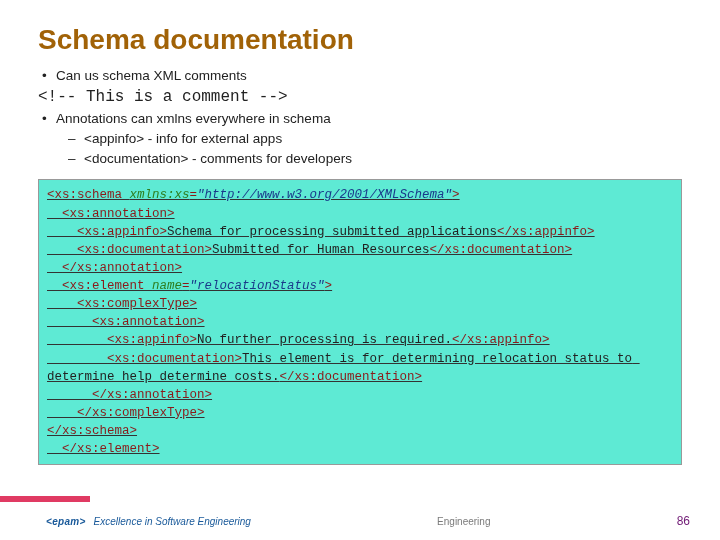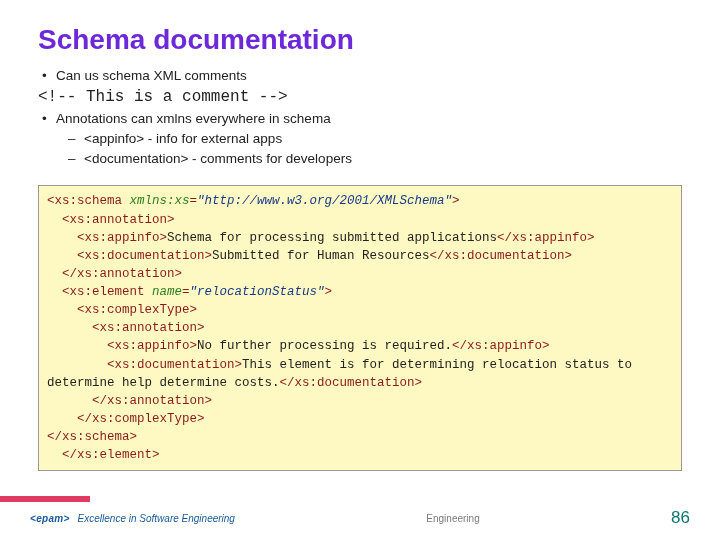--- a/index.html
+++ b/index.html
@@ -10,21 +10,21 @@
     background: #fff;
     position: relative;
     overflow: hidden;
   }
   .slide {
     padding: 24px 38px 0 38px;
   }
   .title {
     font-size: 28px;
     font-weight: 700;
-    color: #6d28d9;
+    color: #a16207;
     margin-bottom: 10px;
   }
   .bullets {
     font-size: 13.5px;
     color: #222;
     margin-bottom: 8px;
   }
   .bullet-l1 {
     padding-left: 18px;
     position: relative;
@@ -51,49 +51,50 @@
     padding-left: 0;
     line-height: 1.4;
   }
   .codebox {
     border: 1px solid #999;
     padding: 6px 8px;
     font-family: "Courier New", monospace;
     font-size: 12.5px;
     line-height: 1.45;
     color: #333;
-    background: #fef9c3;
-    margin-top: 16px;
+    background: #5eead4;
+    margin-top: 10px;
+    text-decoration: underline;
   }
   .codeline { white-space: pre-wrap; }
   .c-maroon { color: #8b1a1a; }
   .c-green { color: #2e7d1f; font-style: italic; }
   .c-blue { color: #1a3a8a; font-style: italic; }
   .c-black { color: #222; }
   .footer {
     position: absolute;
-    left: 0; right: 0;
+    left: 16px; right: 0;
     bottom: 12px;
     padding: 0 30px;
     display: flex;
     align-items: center;
     justify-content: space-between;
     font-size: 10px;
     color: #7a7a7a;
   }
   .footer-left { display: flex; align-items: center; gap: 8px; }
   .brand {
     color: #1a5a9a;
     font-weight: 700;
     font-size: 10px;
     font-style: italic;
     letter-spacing: 0.3px;
   }
   .tagline { color: #1a5a9a; font-style: italic; font-size: 10px; }
-  .page-num { color: #0f766e; font-size: 17px; }
+  .page-num { color: #701a75; font-size: 12px; }
   .pink-bar {
     position: absolute;
     left: 0;
     bottom: 38px;
     height: 6px;
     width: 90px;
     background: #e03a63;
   }
 </style>
 </head>

